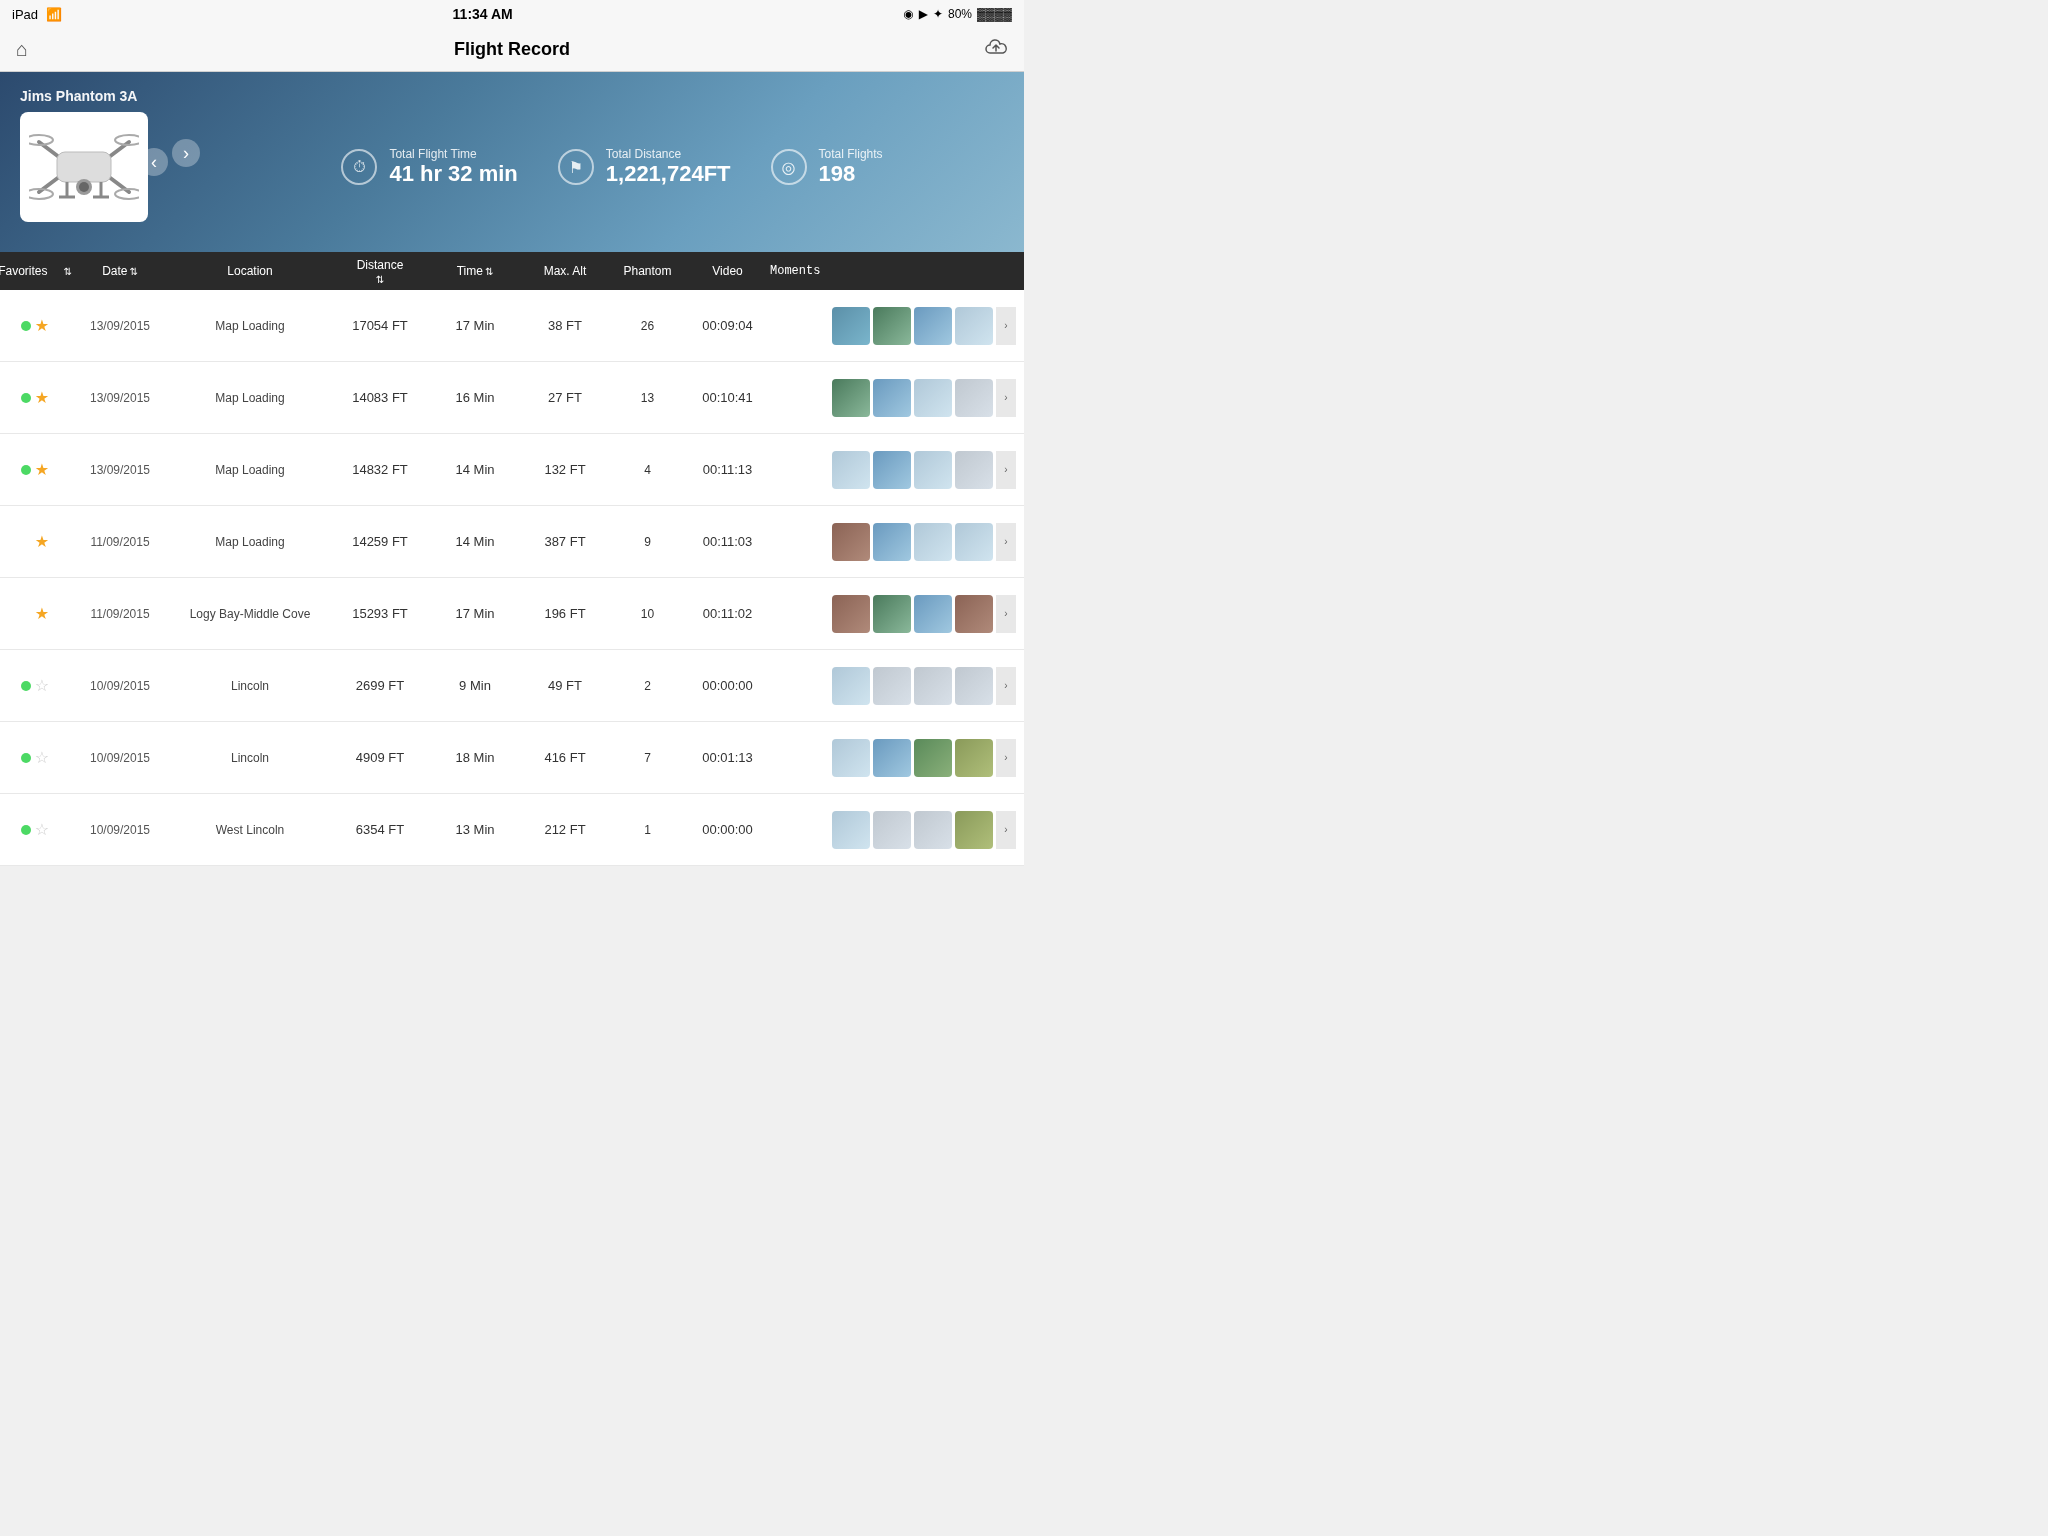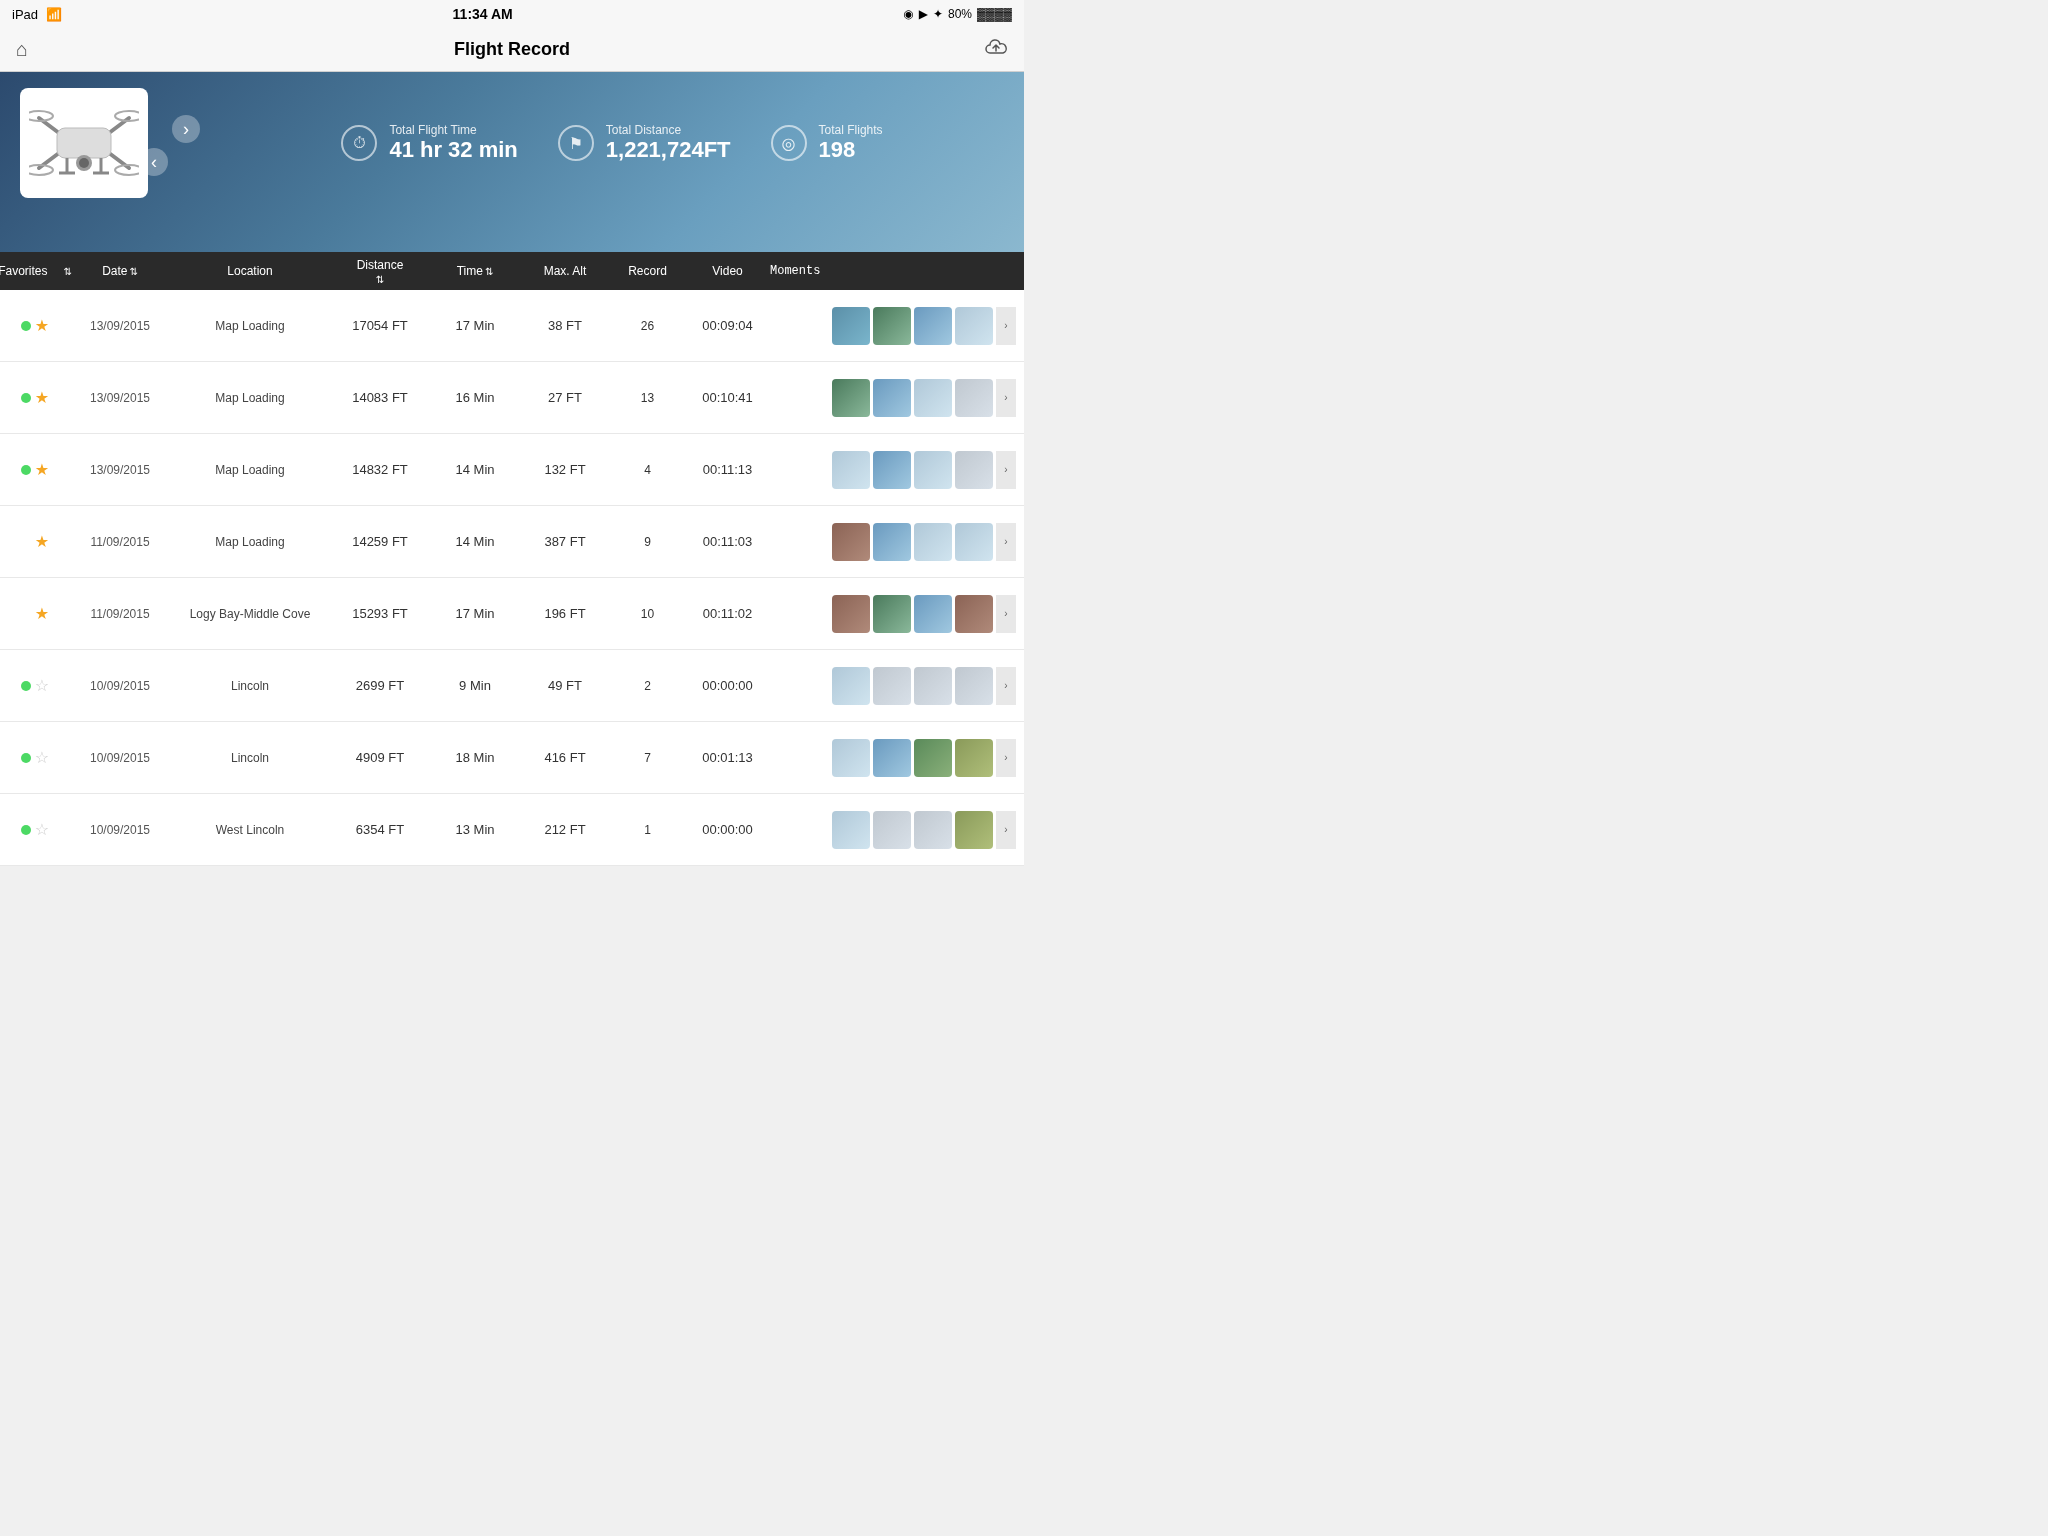--- a/index.html
+++ b/index.html
@@ -178,20 +178,21 @@
   <span class="nav-title">Flight Record</span>
   <span class="nav-icon">
     <svg width="24" height="20" viewBox="0 0 24 20" fill="none" xmlns="http://www.w3.org/2000/svg">
       <path d="M19 16H6a4 4 0 110-8 5 5 0 019.9-1A4 4 0 0119 16z" stroke="#555" stroke-width="1.5" fill="none"></path>
       <path d="M12 8v6M9 11l3-3 3 3" stroke="#555" stroke-width="1.5" stroke-linecap="round" stroke-linejoin="round"></path>
     </svg>
   </span>
 </div>
 
 <div class="hero">
+  <div class="hero-drone-name">Jims Phantom 3A</div>
   <div class="hero-content">
     <button class="prev-btn" style="left:140px;">‹</button>
     <div class="drone-image">
 
       <svg class="drone-svg" viewBox="0 0 110 90" xmlns="http://www.w3.org/2000/svg">
 
         <line x1="30" y1="35" x2="10" y2="20" stroke="#888" stroke-width="4" stroke-linecap="round"></line>
         <line x1="80" y1="35" x2="100" y2="20" stroke="#888" stroke-width="4" stroke-linecap="round"></line>
         <line x1="30" y1="55" x2="10" y2="70" stroke="#888" stroke-width="4" stroke-linecap="round"></line>
         <line x1="80" y1="55" x2="100" y2="70" stroke="#888" stroke-width="4" stroke-linecap="round"></line>
@@ -256,21 +257,21 @@
     <span class="sort-icon">⇅</span>
   </div>
   <div class="col-time" style="display:flex;align-items:center;justify-content:center;gap:2px;">
     <span>Time</span>
     <span class="sort-icon">⇅</span>
   </div>
   <div class="col-alt">
     <span>Max. Alt</span>
   </div>
   <div class="col-photos">
-    <span>Record</span>
+    <span>Phantom</span>
   </div>
   <div class="col-video">
     <span>Video</span>
   </div>
   <div class="col-moments">
     <span>Moments</span>
   </div>
 </div>
 
 <div class="table-body" id="table-body">

